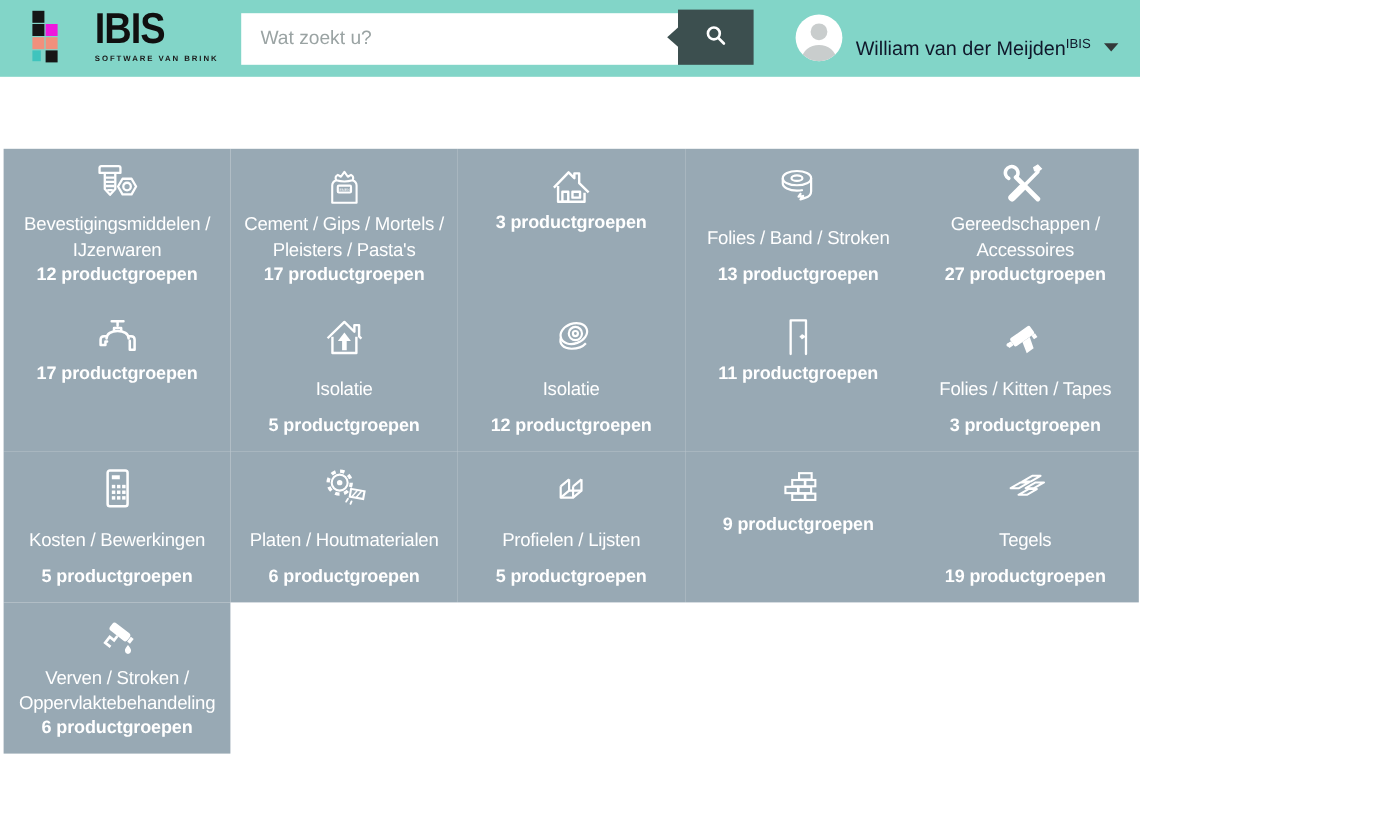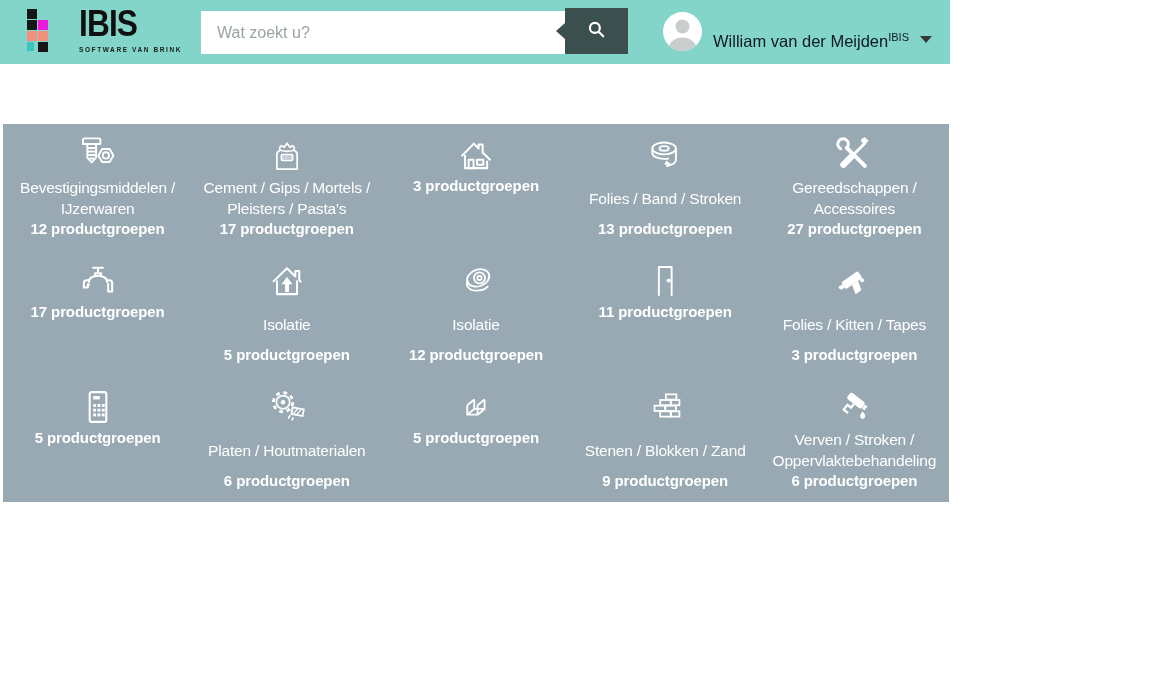--- a/index.html
+++ b/index.html
@@ -319,20 +319,21 @@
               <rect x="28.3" y="20.6" width="3.3" height="3.3"></rect>
               <rect x="18.5" y="26" width="3.3" height="3.3"></rect>
               <rect x="23.4" y="26" width="3.3" height="3.3"></rect>
               <rect x="28.3" y="26" width="3.3" height="3.3"></rect>
               <rect x="18.5" y="31.4" width="3.3" height="3.3"></rect>
               <rect x="23.4" y="31.4" width="3.3" height="3.3"></rect>
               <rect x="28.3" y="31.4" width="3.3" height="3.3"></rect>
             </g>
           </svg>
         </span>
+    <span class="tile-title">Kosten / Bewerkingen</span>
     <span class="tile-count">5 productgroepen</span>
   </a>
 
   <a class="tile">
     <span class="tile-icon">
           <svg viewBox="0 0 48 48">
             <g fill="none" stroke="#fff">
               <circle cx="19.5" cy="18.5" r="11" stroke-width="3.2" stroke-dasharray="4.3 4.35"></circle>
               <circle cx="19.5" cy="18.5" r="7.6" stroke-width="2"></circle>
               <circle cx="19.5" cy="18.5" r="2.6" fill="#fff" stroke="none"></circle>
@@ -351,41 +352,55 @@
   <a class="tile">
     <span class="tile-icon">
           <svg viewBox="0 0 48 48">
             <g fill="none" stroke="#fff" stroke-width="2.1" stroke-linejoin="round">
               <path d="M14 22v10.8h11.8V22"></path>
               <path d="M14 22l8-6.6M25.8 22l8-6.6M25.8 32.8l8-6.6M14 32.8l8-6.6"></path>
               <path d="M22 15.4v10.8h11.8V15.4"></path>
             </g>
           </svg>
         </span>
+    <span class="tile-title">Profielen / Lijsten</span>
     <span class="tile-count">5 productgroepen</span>
   </a>
 
   <a class="tile">
     <span class="tile-icon">
           <svg viewBox="0 0 48 48">
             <g fill="none" stroke="#fff" stroke-width="2">
               <rect x="25" y="9.5" width="12" height="6"></rect>
               <rect x="18.5" y="16" width="12" height="6"></rect>
               <rect x="31" y="16" width="9.5" height="6"></rect>
               <rect x="12" y="22.5" width="12" height="6"></rect>
               <rect x="24.5" y="22.5" width="12" height="6"></rect>
               <rect x="18.5" y="29" width="12" height="6"></rect>
               <rect x="31" y="29" width="9.5" height="6"></rect>
             </g>
           </svg>
         </span>
-    <span class="tile-title">Stenen / Blokken / Zand</span>
     <span class="tile-count">9 productgroepen</span>
   </a>
 
+  <a class="tile">
+    <span class="tile-icon">
+          <svg viewBox="0 0 48 48">
+            <g fill="none" stroke="#fff" stroke-width="1.9" stroke-linejoin="round">
+              <path d="M21.5 17.5l9.5-5.5h8l-9.5 5.5z"></path>
+              <path d="M10.5 23.8l9.5-5.5h8l-9.5 5.5z"></path>
+              <path d="M24.8 23.8l9.5-5.5h8l-9.5 5.5z"></path>
+              <path d="M18 30.1l9.5-5.5h8L26 30.1z"></path>
+            </g>
+          </svg>
+        </span>
+    <span class="tile-title">Tegels</span>
+    <span class="tile-count">19 productgroepen</span>
+  </a>
 
   <a class="tile">
     <span class="tile-icon">
           <svg viewBox="0 0 48 48">
             <g transform="rotate(38 24 22)">
               <rect x="12" y="12" width="21" height="9" rx="3" fill="#fff"></rect>
               <path d="M33.5 13.6h3.4v5.8h-3.4z" fill="#fff"></path>
               <path d="M23 21v5.2h-5.2v7h6.4" fill="none" stroke="#fff" stroke-width="2.6"></path>
             </g>
             <path d="M31 34.4c0 1.8 1.3 3.2 2.9 3.2s2.9-1.4 2.9-3.2c0-2-2.9-5.2-2.9-5.2s-2.9 3.2-2.9 5.2z" fill="#fff"></path>

